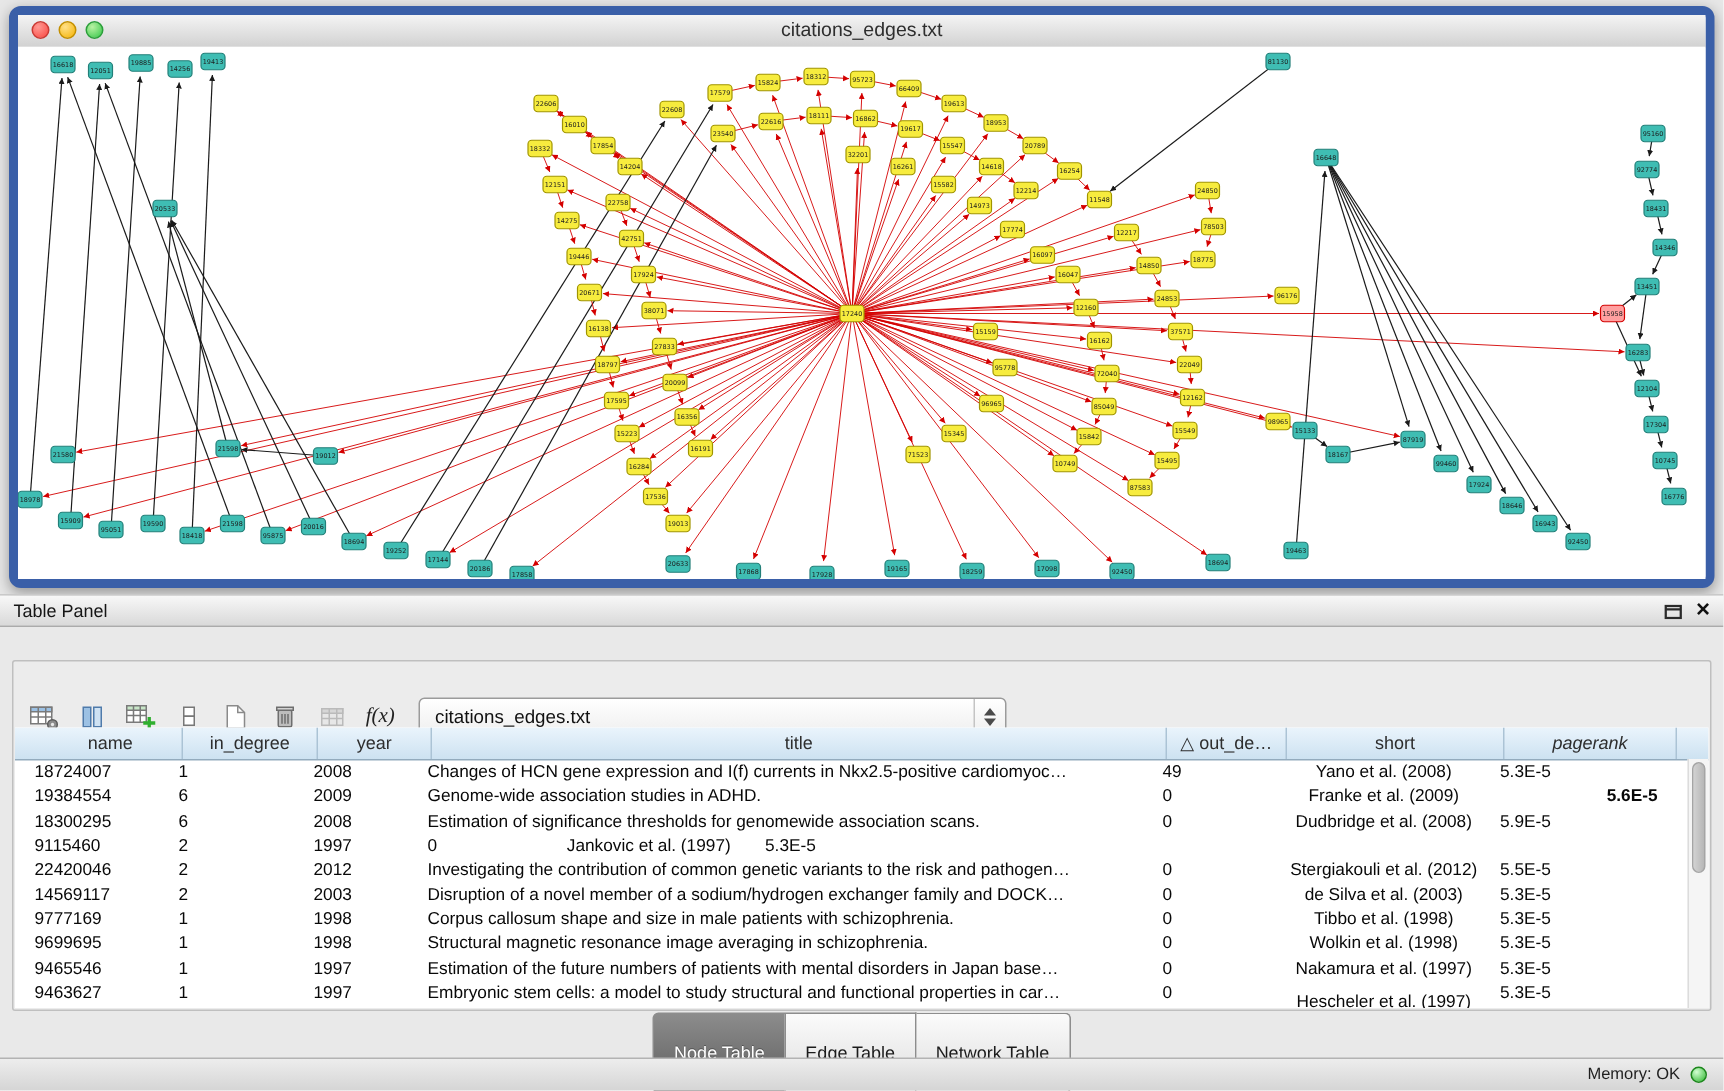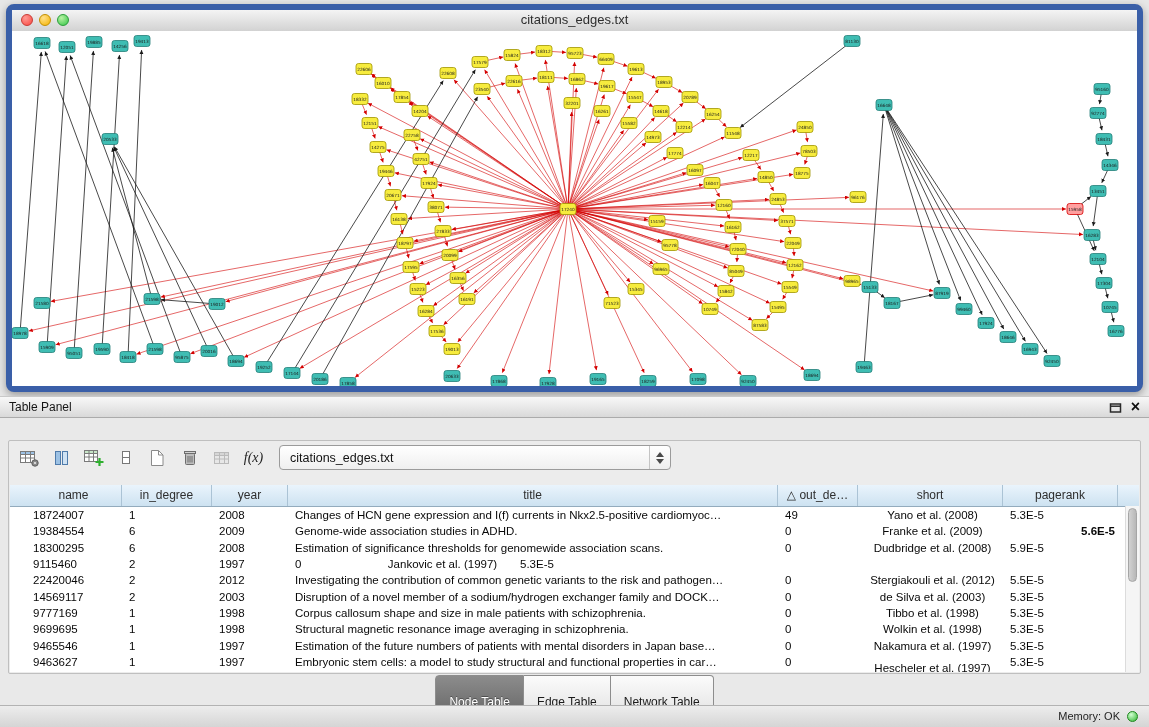--- a/index.html
+++ b/index.html
@@ -25,38 +25,38 @@
          background:linear-gradient(#f8f8f8,#d9d9d9);
          border-top:1px solid #c9c9c9;border-bottom:1px solid #ababab;}
   .phead .t{font-size:12px;color:#151515;padding-left:9px;line-height:20px;float:left;}
   .phicons{position:absolute;right:9px;top:0;height:20px;display:flex;gap:9px;align-items:center;}
   .xicon{font-size:16px;font-weight:bold;color:#101010;line-height:18px;cursor:default;}
 
   
   .pbody{position:absolute;left:0;top:418px;width:1149px;height:287px;background:#e9e9e9;}
   .inner{position:absolute;left:8px;top:22px;right:8px;height:232px;background:#ececec;
          border:1px solid #bfbfbf;border-radius:2px;}
-  .toolbar{position:absolute;left:7px;top:0;right:7px;height:34px;display:flex;align-items:center;gap:5px;}
+  .toolbar{position:absolute;left:7px;top:20px;right:7px;height:34px;display:flex;align-items:center;gap:5px;}
   .tbtn{width:27px;height:26px;display:flex;align-items:center;justify-content:center;}
   .fx{font-family:"Liberation Serif",serif;font-style:italic;font-size:14px;color:#222;}
   .combo{position:absolute;left:263px;top:4px;width:392px;height:25px;box-sizing:border-box;
          background:linear-gradient(#ffffff,#efefef);border:1px solid #9b9b9b;border-radius:4px;
          display:flex;align-items:center;}
   .combo .val{flex:1;font-size:12.5px;color:#111;padding-left:10px;white-space:nowrap;overflow:hidden;}
   .combo .arr{width:20px;height:100%;border-left:1px solid #c4c4c4;display:flex;flex-direction:column;
               align-items:center;justify-content:center;gap:2px;}
   .arr .up{width:0;height:0;border-left:4px solid transparent;border-right:4px solid transparent;border-bottom:5px solid #4a4a4a;}
   .arr .dn{width:0;height:0;border-left:4px solid transparent;border-right:4px solid transparent;border-top:5px solid #4a4a4a;}
 
   .tablewrap{position:absolute;left:1px;right:1px;top:44px;bottom:1px;background:#fff;overflow:hidden;}
   .thead{display:flex;height:21px;background:linear-gradient(#eaf4fc,#cde2f1);
          border-bottom:1px solid #93abbd;padding-left:16px;}
   .th{box-sizing:border-box;border-right:1px solid #abc3d5;font-size:12px;color:#2e2e2e;
       text-align:center;line-height:20px;overflow:hidden;white-space:nowrap;flex:none;}
-  .tbody{padding-left:18px;}
+  .tbody{padding-left:8px;}
   .tr{display:flex;height:16.3px;align-items:center;}
   .td{box-sizing:border-box;padding:0 5px;font-size:11.5px;color:#080808;
       overflow:hidden;white-space:nowrap;flex:none;}
   .vscroll{position:absolute;right:0;top:21px;bottom:0;width:13px;background:#f5f5f5;border-left:1px solid #dcdcdc;}
   .vthumb{margin:2px;height:72px;background:linear-gradient(90deg,#d2d2d2,#b7b7b7);
           border:1px solid #a5a5a5;border-radius:5px;}
 
   
   .tabbar{position:absolute;left:0;top:675px;width:1149px;display:flex;justify-content:center;}
   .tab{height:20px;line-height:20px;padding:16px 13px;font-size:12px;color:#1b1b1b;
@@ -623,21 +623,21 @@
     </div>
 
     <div class="tablewrap">
       <div class="thead" id="thead">
           <div class="th" style="width: 96px;">name</div>
           <div class="th" style="width: 90px;">in_degree</div>
           <div class="th" style="width: 76px;">year</div>
           <div class="th" style="width: 490px;">title</div>
           <div class="th" style="width: 80px;">△ out_de…</div>
           <div class="th" style="width: 145px;">short</div>
-          <div class="th" style="width: 115px;">pagerank</div>
+          <div class="th" style="width: 115px; font-style: italic;">pagerank</div>
         </div>
       <div class="tbody" id="tbody">
           <div class="tr">
             <div class="td" style="width: 96px; text-align: left;">18724007</div>
             <div class="td" style="width: 90px; text-align: left;">1</div>
             <div class="td" style="width: 76px; text-align: left;">2008</div>
             <div class="td" style="width: 490px; text-align: left;">Changes of HCN gene expression and I(f) currents in Nkx2.5-positive cardiomyoc…</div>
             <div class="td" style="width: 80px; text-align: left;">49</div>
             <div class="td" style="width: 145px; text-align: center;">Yano et al. (2008)</div>
             <div class="td" style="width: 115px; text-align: left;">5.3E-5</div>

